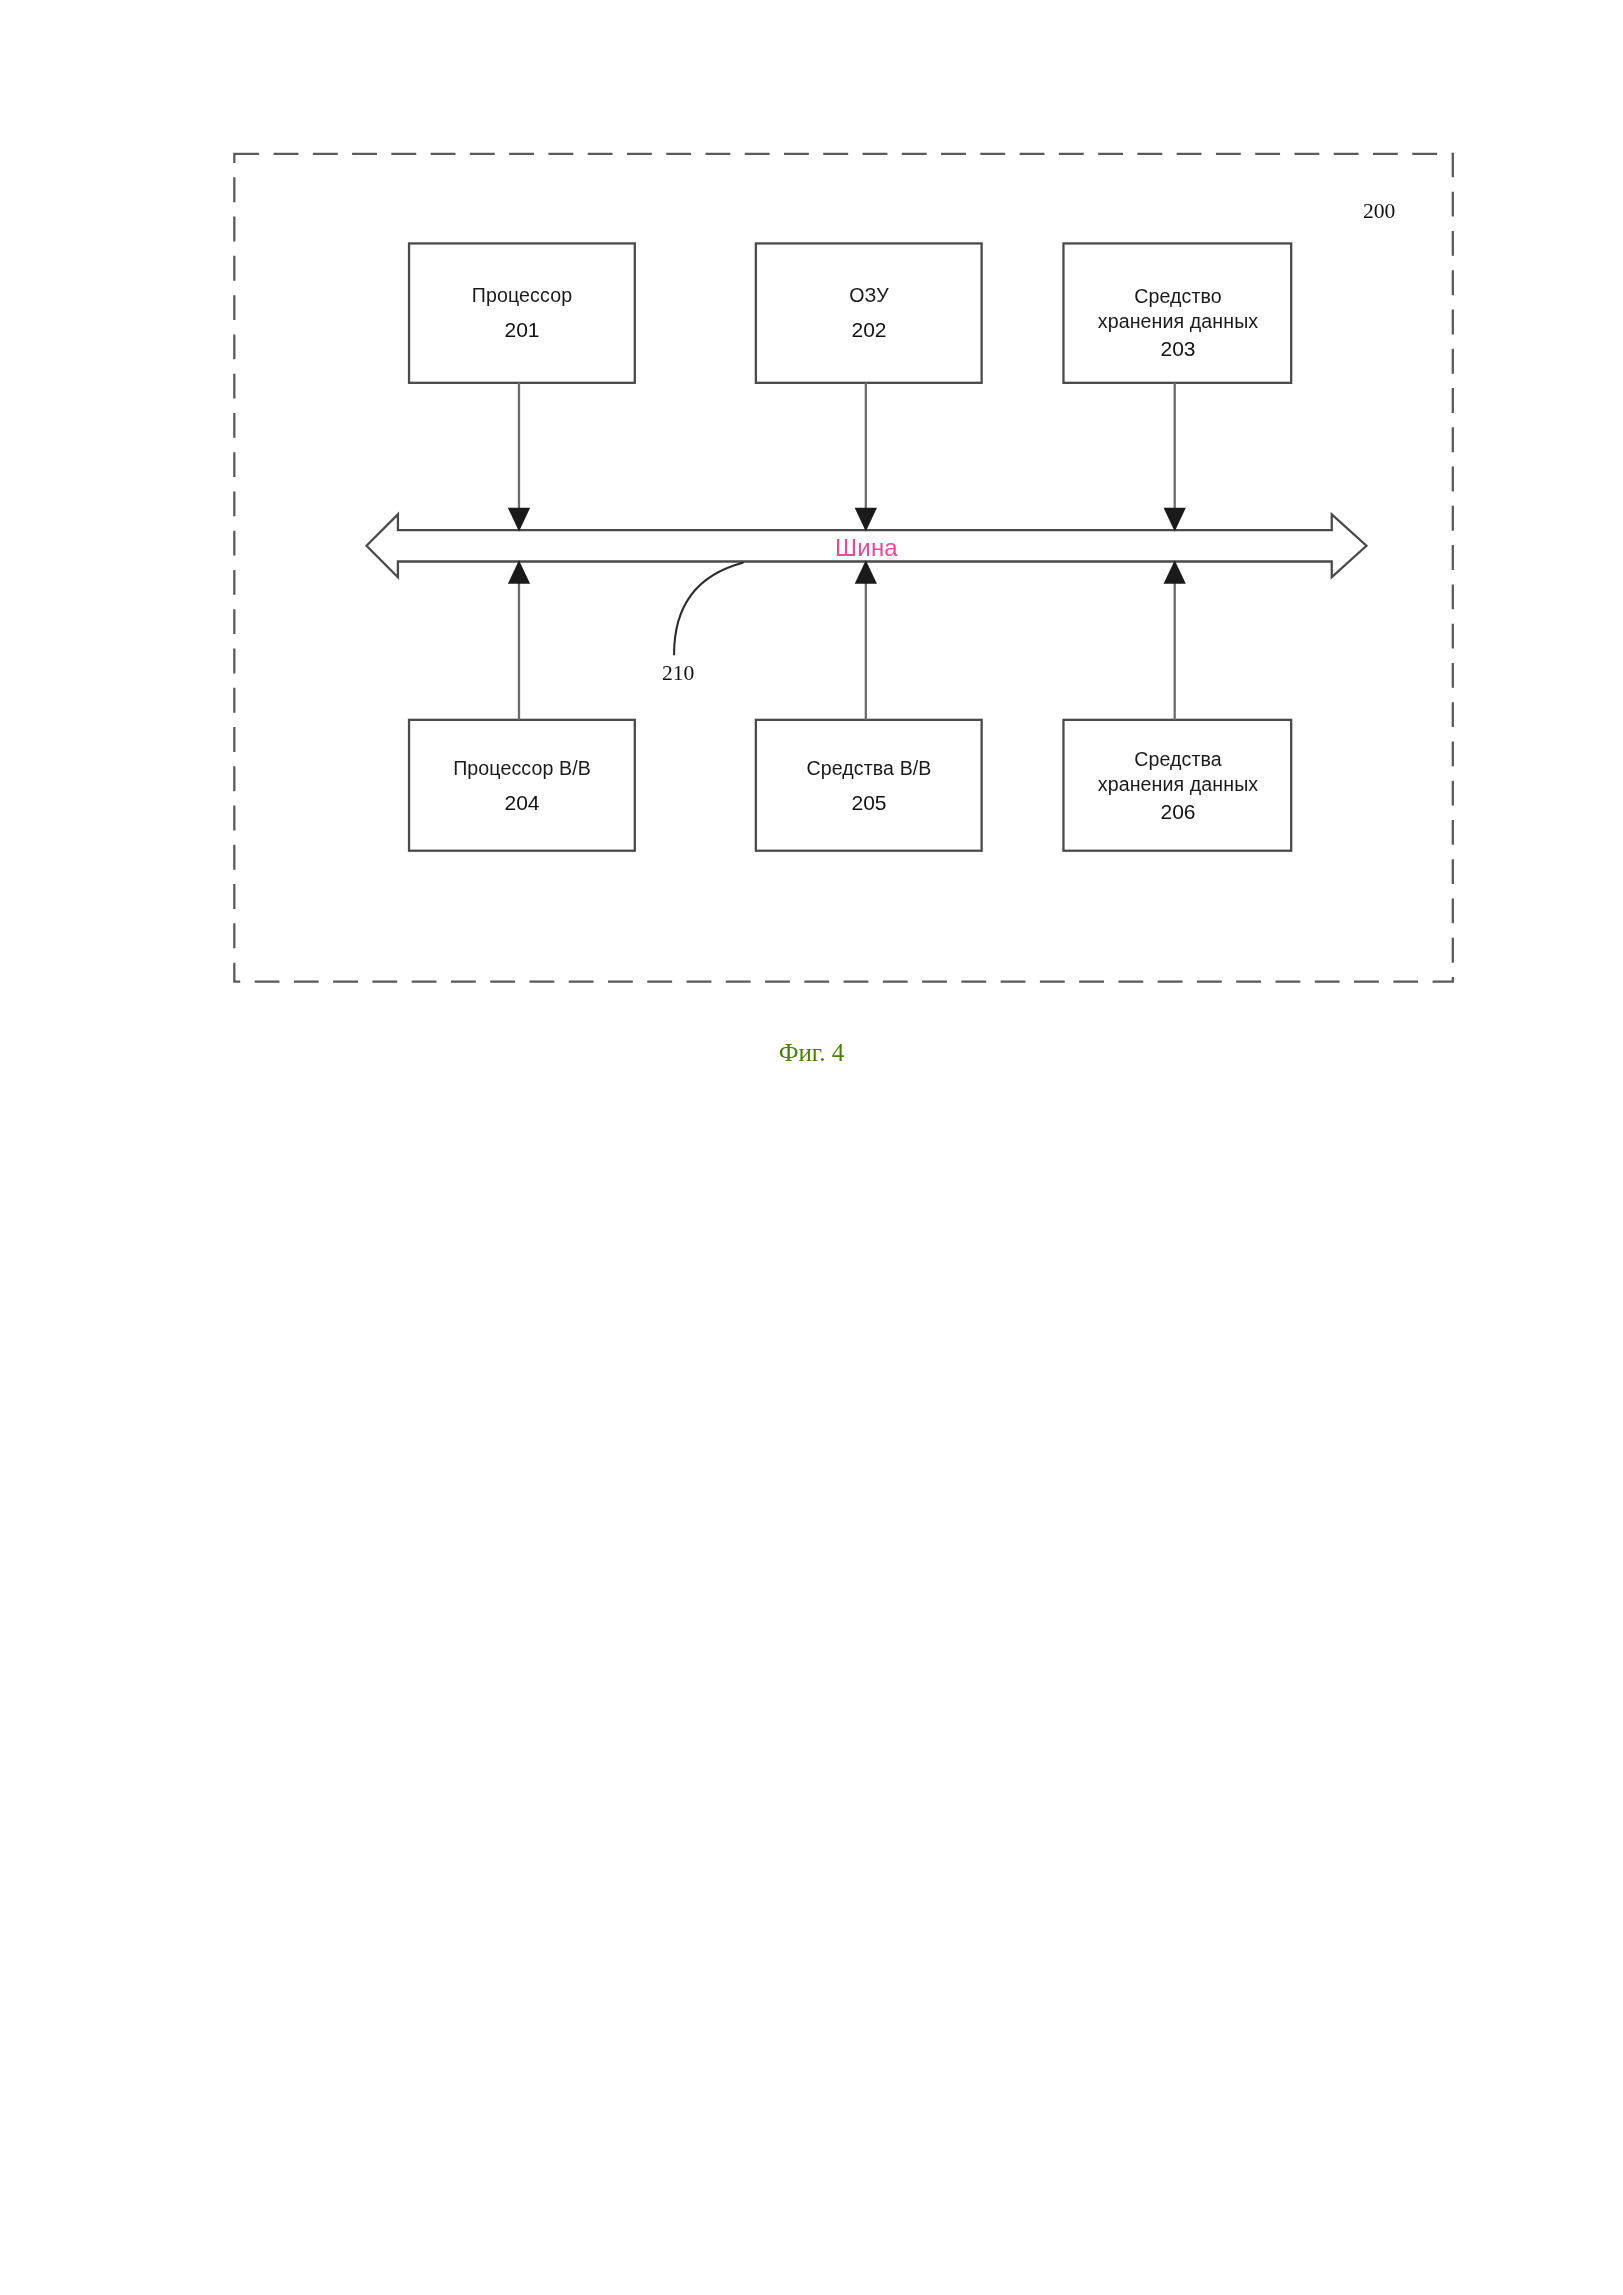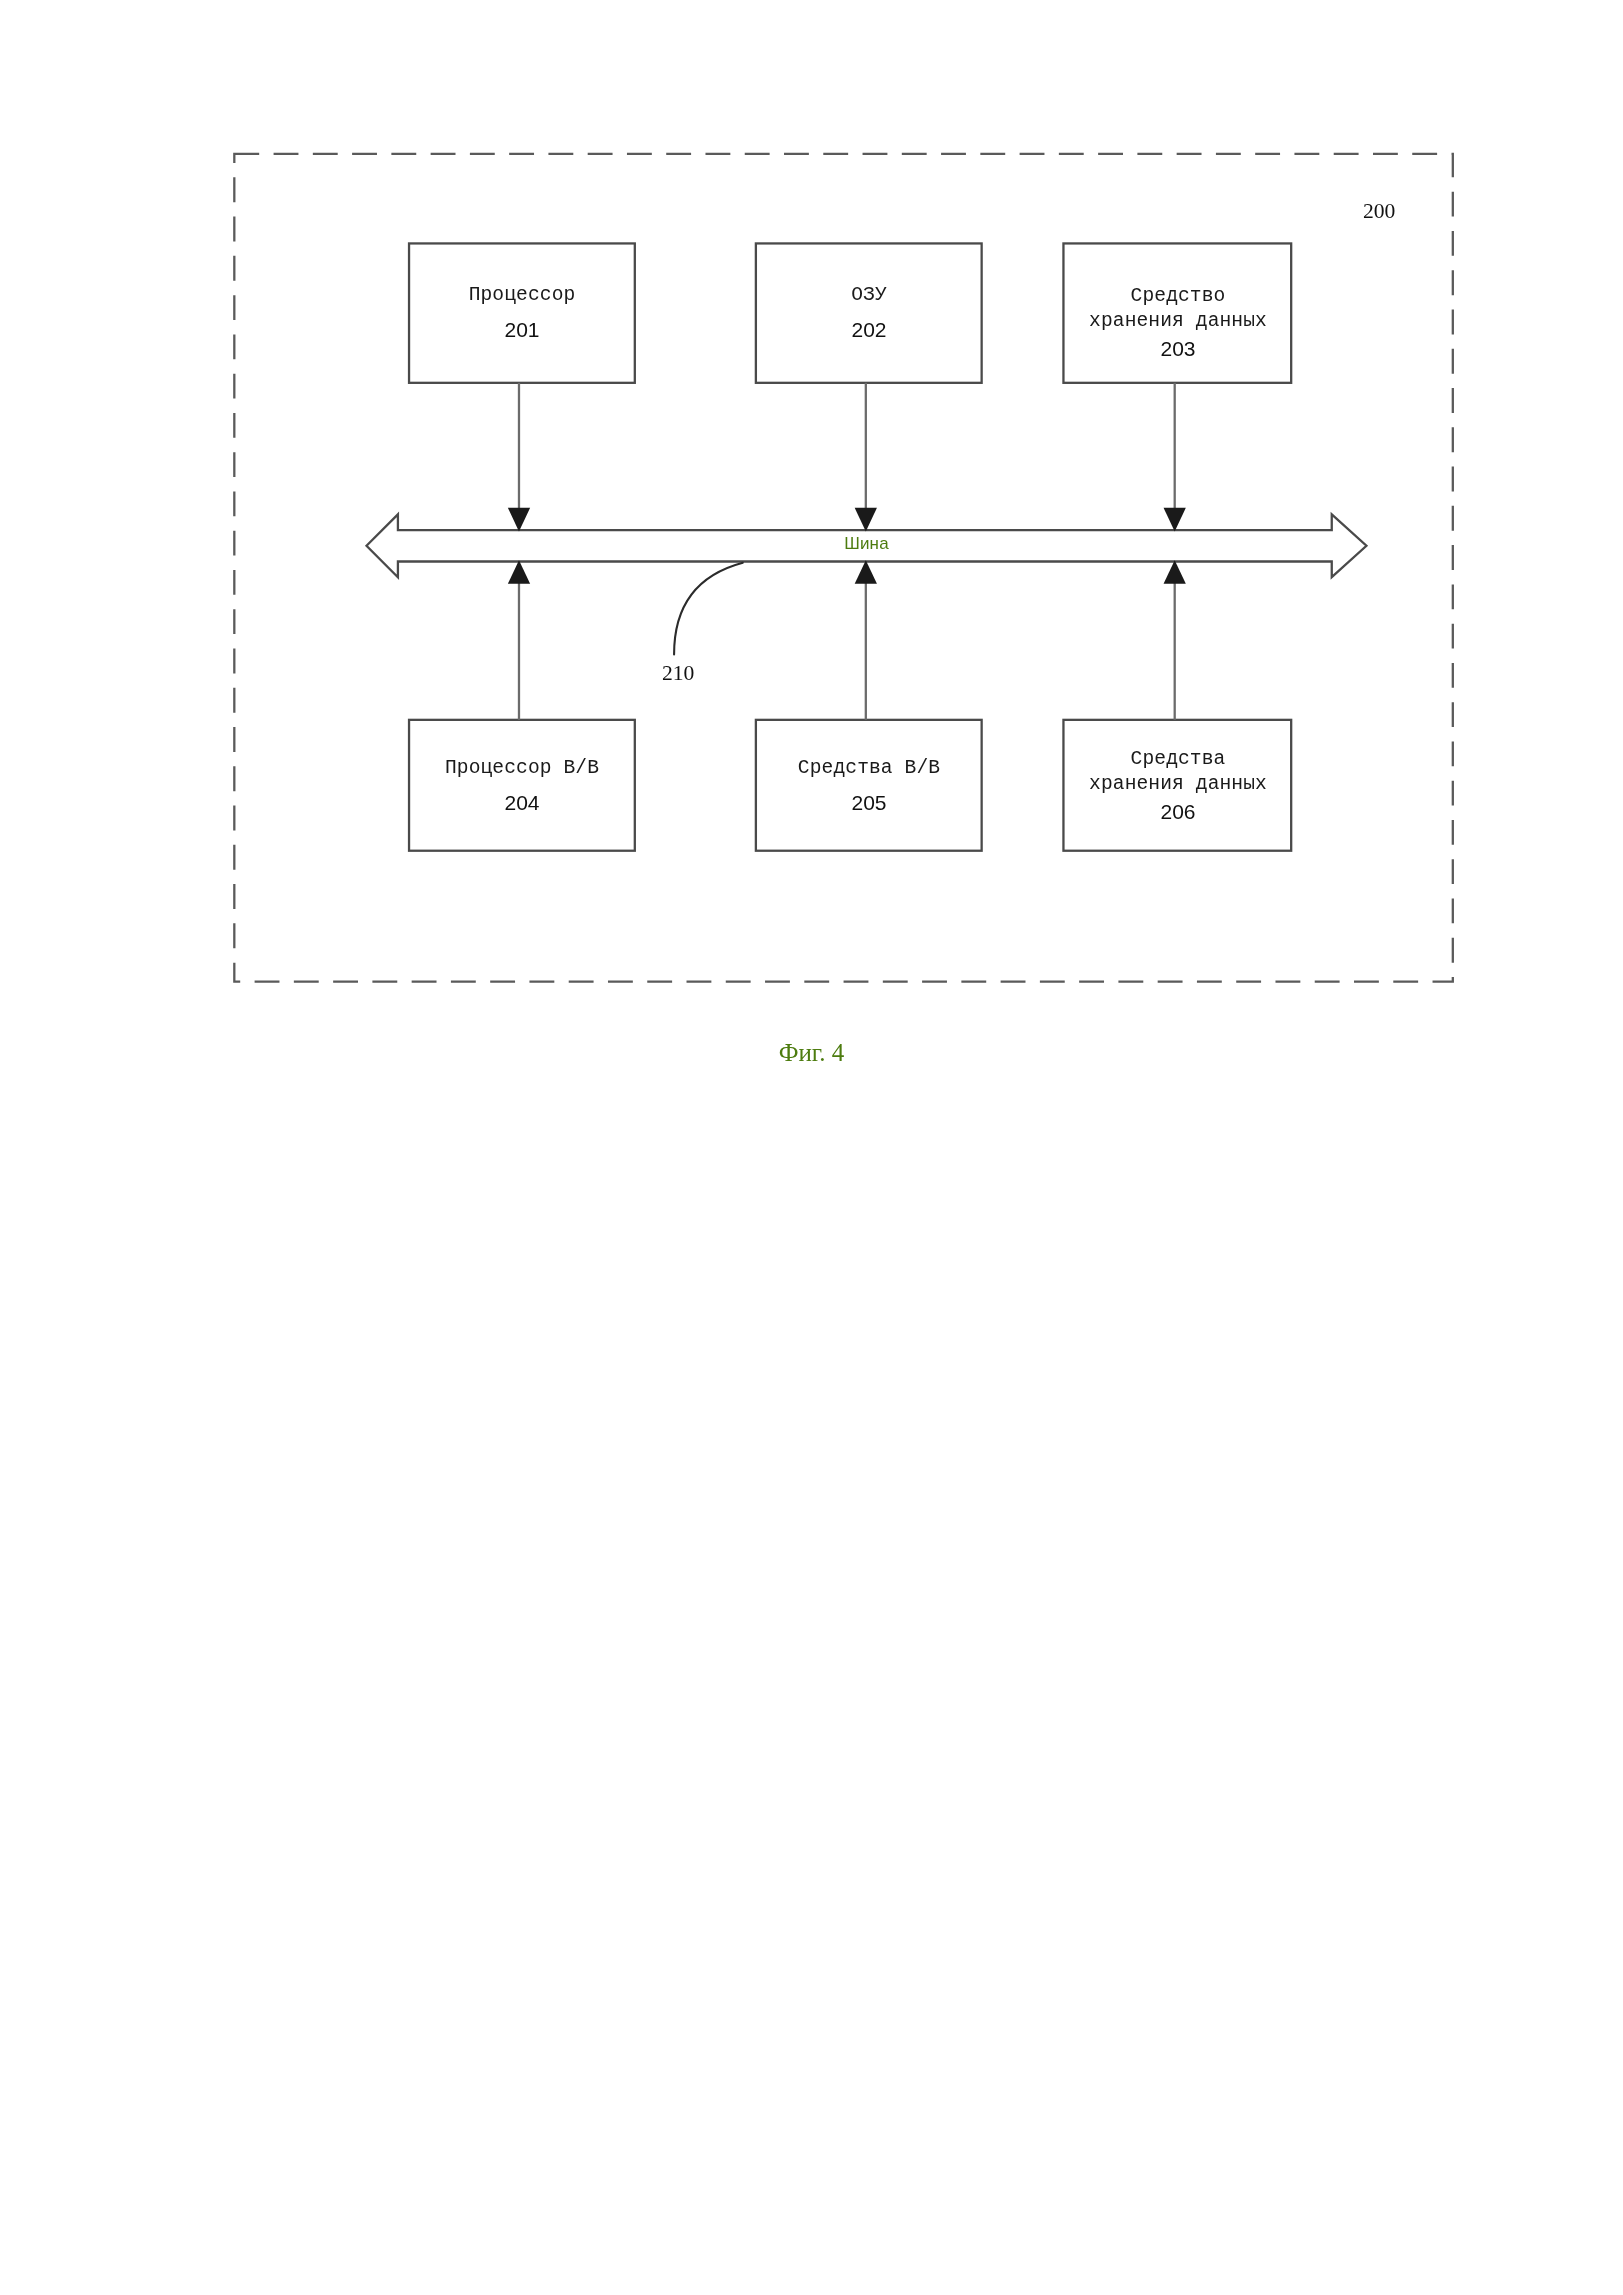--- a/index.html
+++ b/index.html
@@ -35,39 +35,39 @@
   .node-box {
     position: absolute;
     box-sizing: border-box;
     display: flex;
     flex-direction: column;
     align-items: center;
     justify-content: center;
     text-align: center;
   }
   .node-title {
-    font-family: Liberation Mono, monospace;
+    font-family: Liberation Sans, sans-serif;
     font-size: 19.6px;
     line-height: 1.26;
     color: #1a1a1a;
     letter-spacing: 0.1px;
     white-space: pre-line;
   }
   .node-ref {
     font-family: Liberation Sans, sans-serif;
     font-size: 21px;
     color: #111111;
     margin-top: 10.5px;
   }
 
   .bus-label {
     position: absolute;
     font-family: "Liberation Sans", sans-serif;
-    font-size: 17px;
-    color: #4d7c0f;
+    font-size: 24px;
+    color: #ec4899;
     text-align: center;
     letter-spacing: 0.2px;
   }
 
   .callout-ref {
     position: absolute;
     font-family: "Liberation Serif", serif;
     font-size: 21.6px;
     color: #111111;
   }

